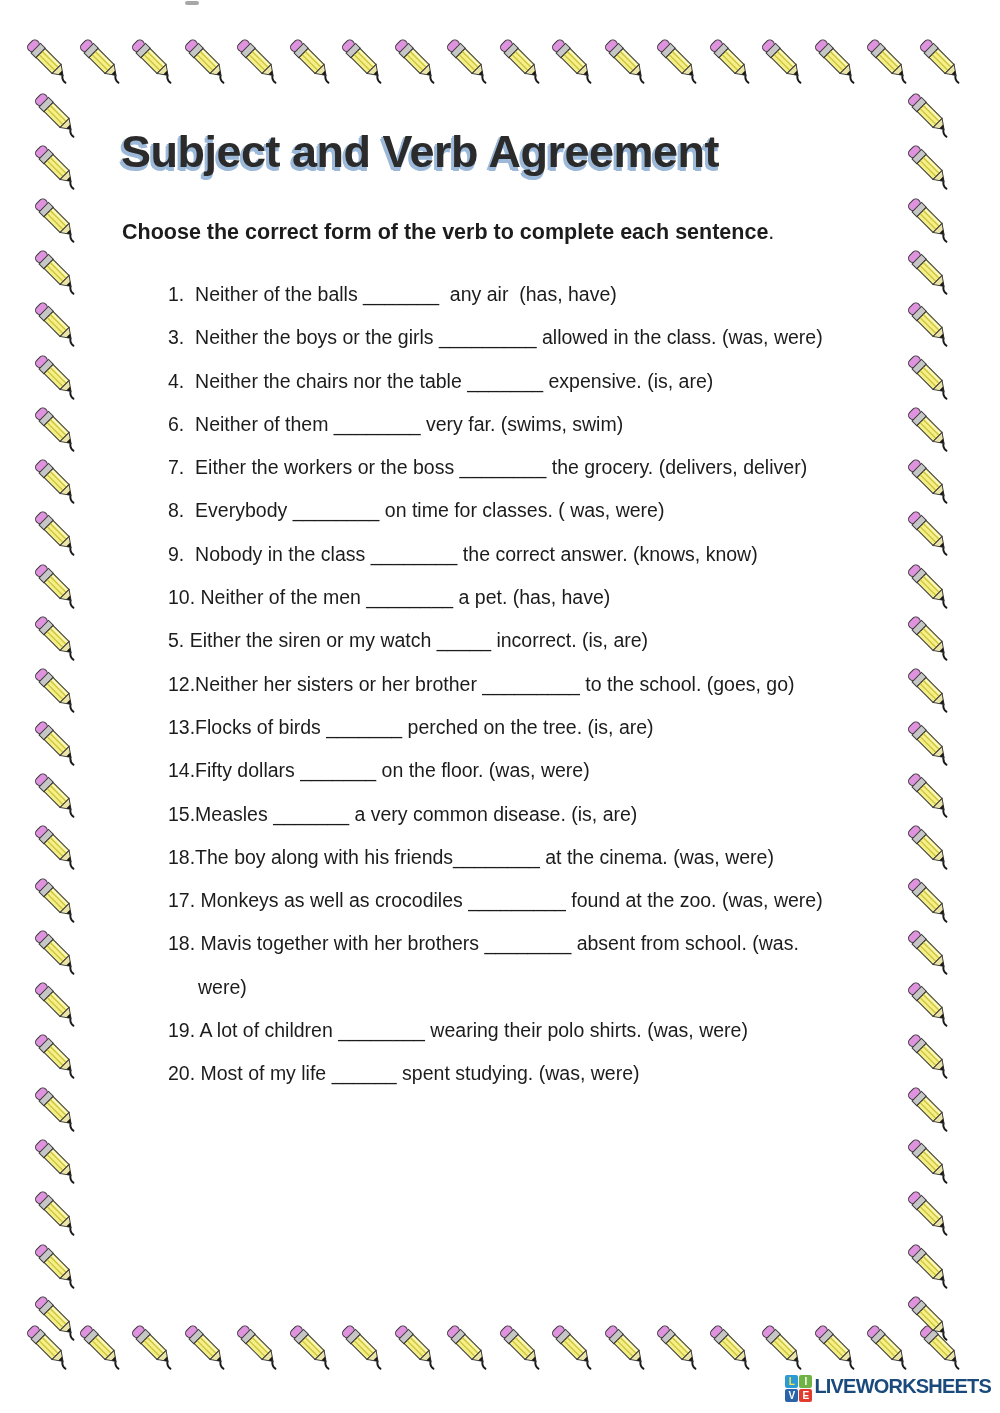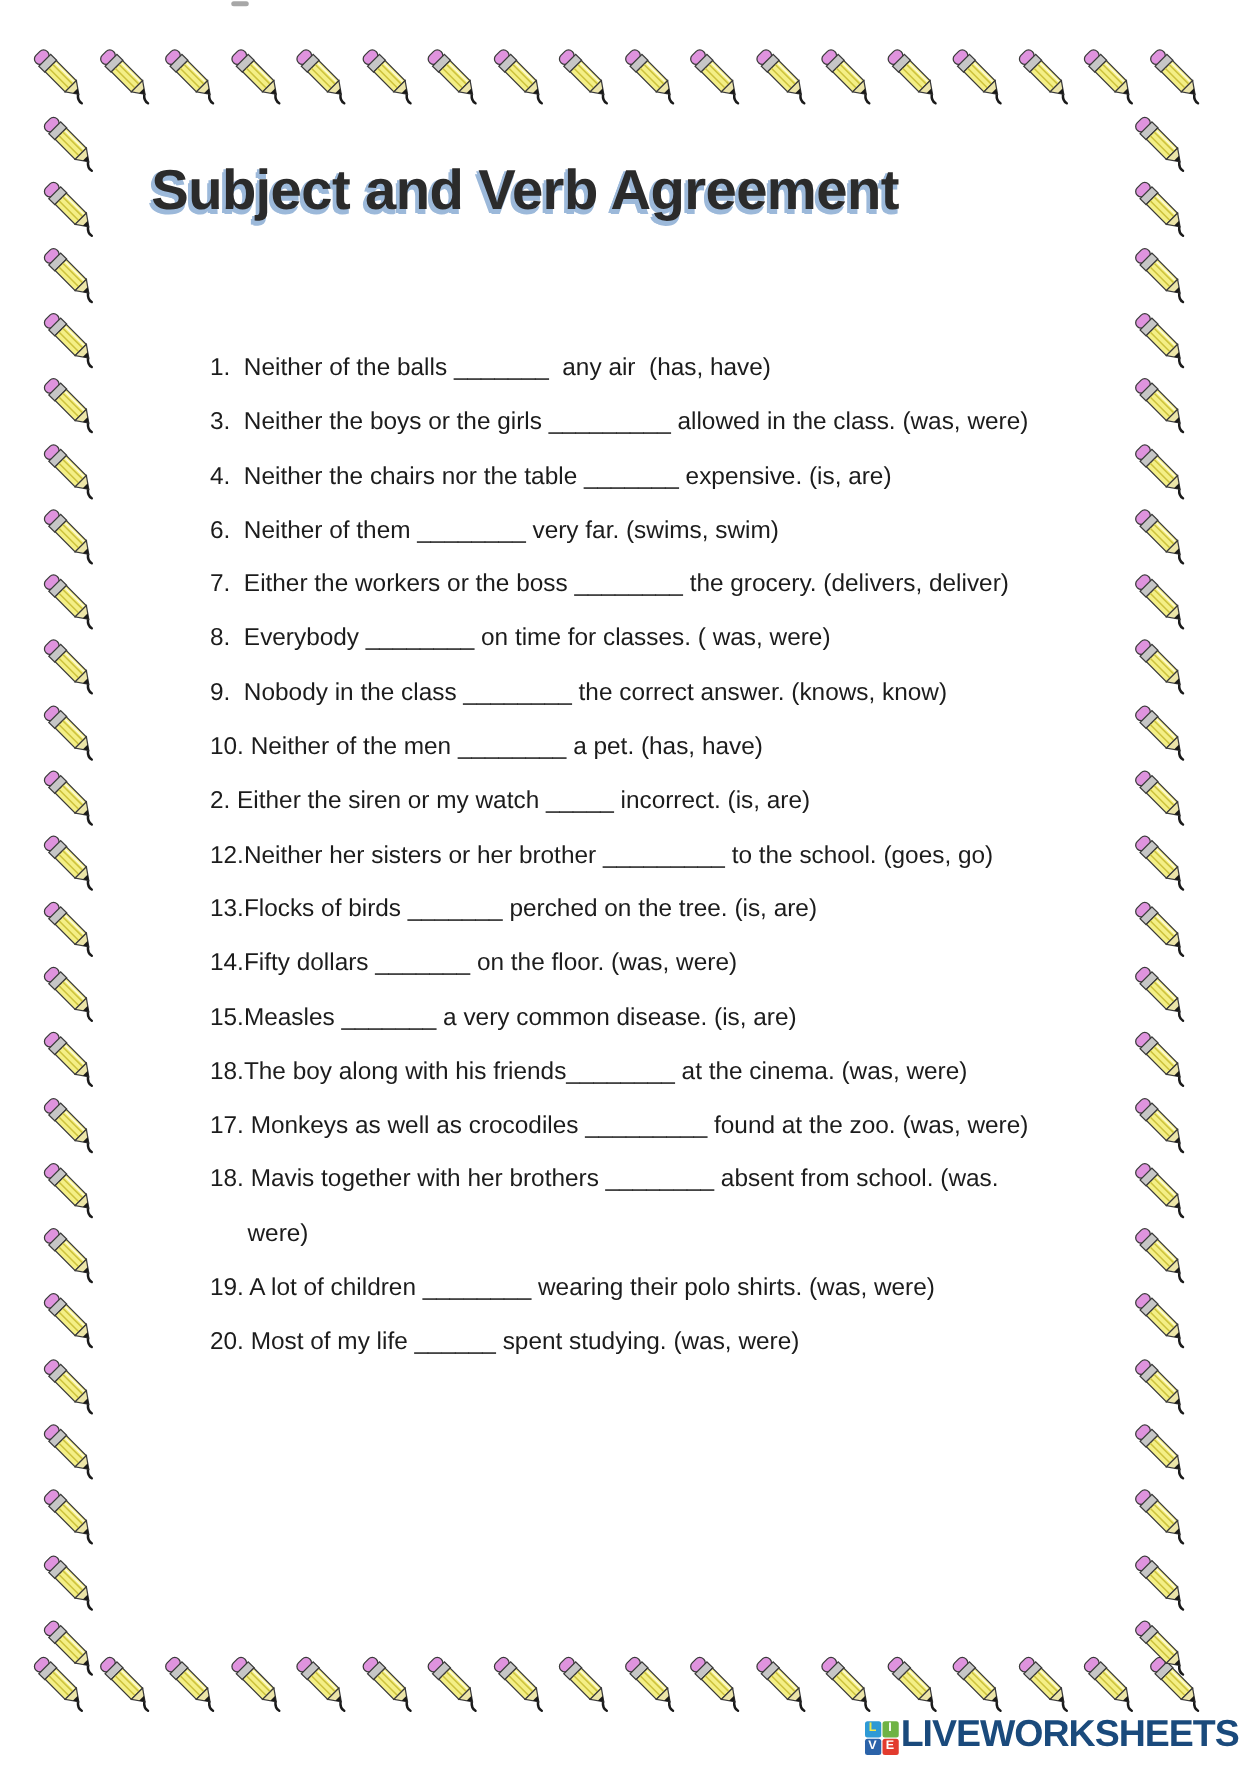--- a/index.html
+++ b/index.html
@@ -57,21 +57,21 @@
   .logo-grid{
     display:grid;grid-template-columns:13px 13px;grid-template-rows:13px 13px;
     gap:1px;margin-top:4px;
   }
   .logo-sq{
     display:flex;align-items:center;justify-content:center;
     font-size:10px;font-weight:bold;color:#ffffff;
     border-radius:2px;line-height:1;
   }
   .logo-word{
-    font-size:30px;font-weight:bold;letter-spacing:-.8px;
+    font-size:20px;font-weight:bold;letter-spacing:-.8px;
     color:var(--brand-color,#1a4a7c);
     white-space:nowrap;
   }
 </style>
 </head>
 <body>
 
 <div class="page">
 
   <svg width="0" height="0" style="position:absolute" aria-hidden="true">
@@ -344,31 +344,32 @@
       </svg>
       <svg class="pencil" viewBox="0 0 64 64" style="left: 899px; top: 1290.9px;">
         <use href="#pencil"></use>
       </svg>
     </div>
 
   <div class="artifact"></div>
 
   <div class="title">Subject and Verb Agreement</div>
 
+  <div class="subtitle"><span>Choose the correct form of the verb to complete each sentence</span><span class="normal">.</span></div>
 
   <div class="q-list" id="q-list">
       <div class="q-line">1.  Neither of the balls _______  any air  (has, have)</div>
       <div class="q-line">3.  Neither the boys or the girls _________ allowed in the class. (was, were)</div>
       <div class="q-line">4.  Neither the chairs nor the table _______ expensive. (is, are)</div>
       <div class="q-line">6.  Neither of them ________ very far. (swims, swim)</div>
       <div class="q-line">7.  Either the workers or the boss ________ the grocery. (delivers, deliver)</div>
       <div class="q-line">8.  Everybody ________ on time for classes. ( was, were)</div>
       <div class="q-line">9.  Nobody in the class ________ the correct answer. (knows, know)</div>
       <div class="q-line">10. Neither of the men ________ a pet. (has, have)</div>
-      <div class="q-line">2. Either the siren or my watch _____ incorrect. (is, are)</div>
+      <div class="q-line">5. Either the siren or my watch _____ incorrect. (is, are)</div>
       <div class="q-line">12.Neither her sisters or her brother _________ to the school. (goes, go)</div>
       <div class="q-line">13.Flocks of birds _______ perched on the tree. (is, are)</div>
       <div class="q-line">14.Fifty dollars _______ on the floor. (was, were)</div>
       <div class="q-line">15.Measles _______ a very common disease. (is, are)</div>
       <div class="q-line">18.The boy along with his friends________ at the cinema. (was, were)</div>
       <div class="q-line">17. Monkeys as well as crocodiles _________ found at the zoo. (was, were)</div>
       <div class="q-line">18. Mavis together with her brothers ________ absent from school. (was.</div>
       <div class="q-line cont">were)</div>
       <div class="q-line">19. A lot of children ________ wearing their polo shirts. (was, were)</div>
       <div class="q-line">20. Most of my life ______ spent studying. (was, were)</div>

